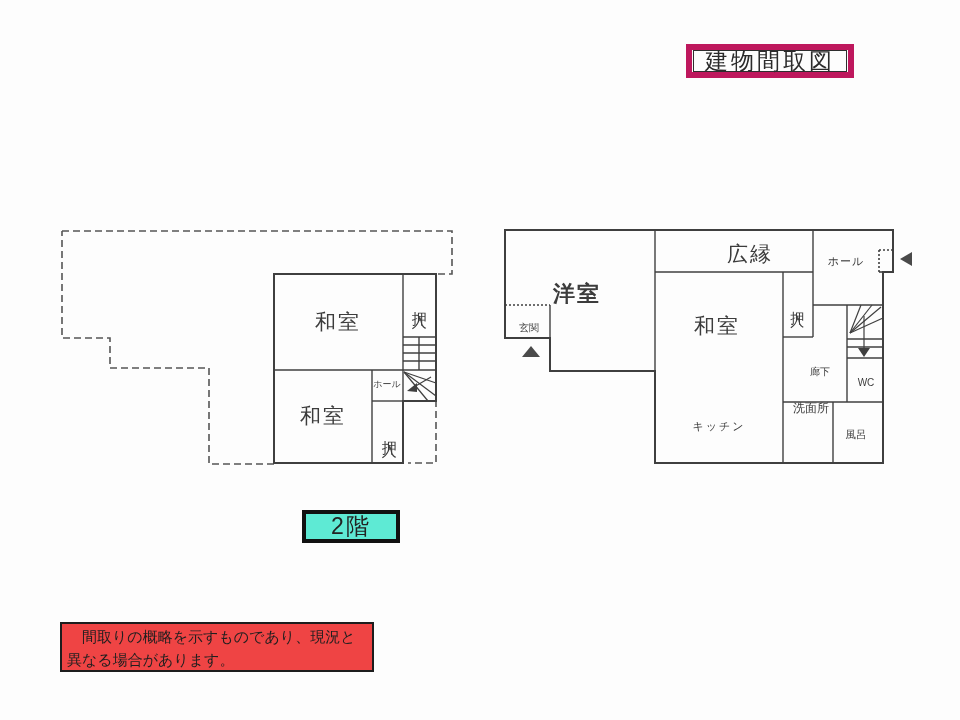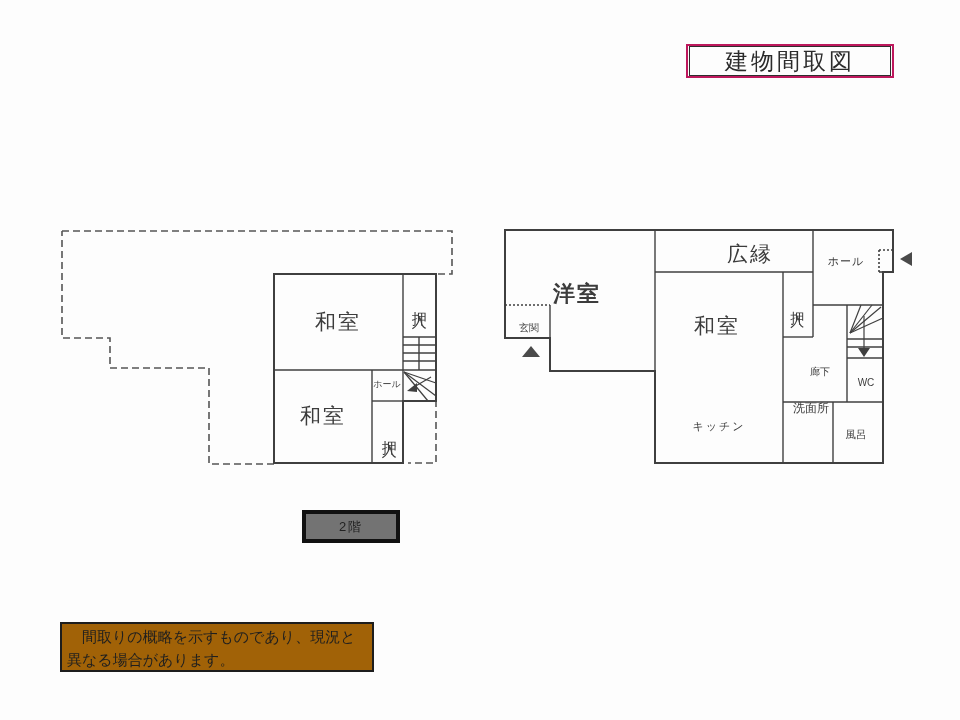--- a/index.html
+++ b/index.html
@@ -10,40 +10,40 @@
   .page{position:absolute;left:0;top:0;width:960px;height:720px;}
   svg.plan{position:absolute;left:0;top:0;}
   .lbl{
     position:absolute;transform:translate(-50%,-50%);
     color:#3c3c3c;white-space:nowrap;line-height:1.1;
   }
   .lbl.vert{
     writing-mode:vertical-rl;text-orientation:upright;letter-spacing:2px;
   }
   .titlebox{
-    position:absolute;left:686px;top:44px;width:208px;height:34px;
-    border:2px solid #be185d;box-sizing:border-box;background:#fdfdfd;
+    position:absolute;left:686px;top:44px;width:168px;height:34px;
+    border:6px solid #be185d;box-sizing:border-box;background:#fdfdfd;
     display:flex;align-items:center;justify-content:center;padding:1px;
   }
   .titlebox .inner{
     border:1px solid #2e2e2e;width:100%;height:100%;
     display:flex;align-items:center;justify-content:center;
     font-size:23px;letter-spacing:3px;color:#2b2b2b;
   }
   .captionbox{
     position:absolute;width:98px;height:33px;border:4px solid #111;
-    box-sizing:border-box;background:#737373;
+    box-sizing:border-box;background:#5eead4;
     display:flex;align-items:center;justify-content:center;
-    font-size:13px;letter-spacing:2px;color:#222;
+    font-size:23px;letter-spacing:2px;color:#222;
   }
   .captionbox.f2{left:302px;top:510px;}
   .captionbox.f1{left:677px;top:509px;}
   .disclaimer{
     position:absolute;left:60px;top:622px;width:314px;height:50px;
-    border:2px solid #1d1d1d;box-sizing:border-box;background:#a16207;
+    border:2px solid #1d1d1d;box-sizing:border-box;background:#ef4444;
     font-size:15px;line-height:1.5;color:#1f1f1f;padding:2px 5px;
   }
 </style>
 </head>
 <body>
 
 <div class="page">
 
   <svg class="plan" width="960" height="720" viewBox="0 0 960 720">
 

